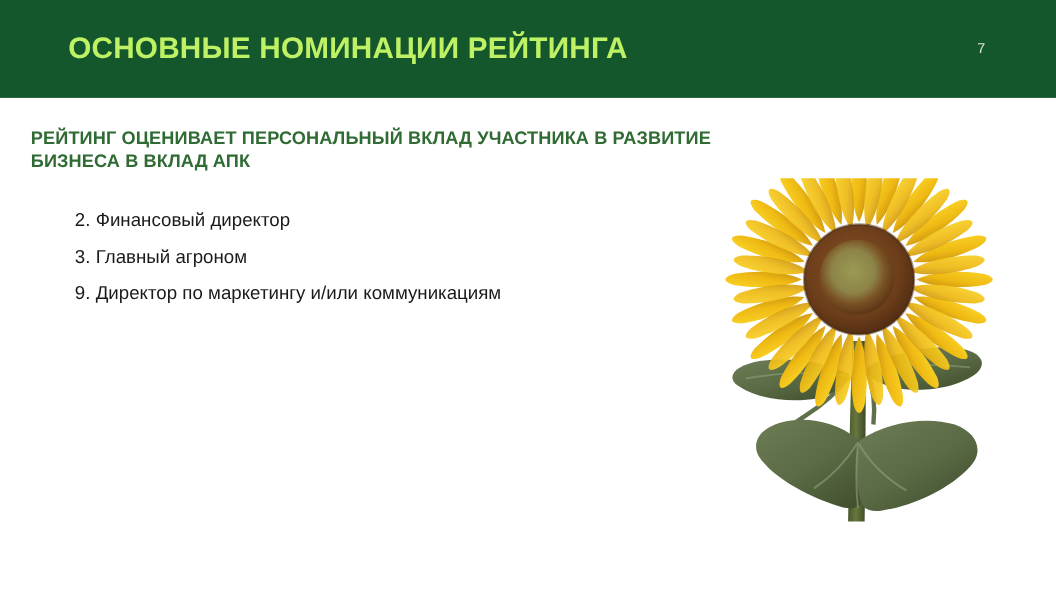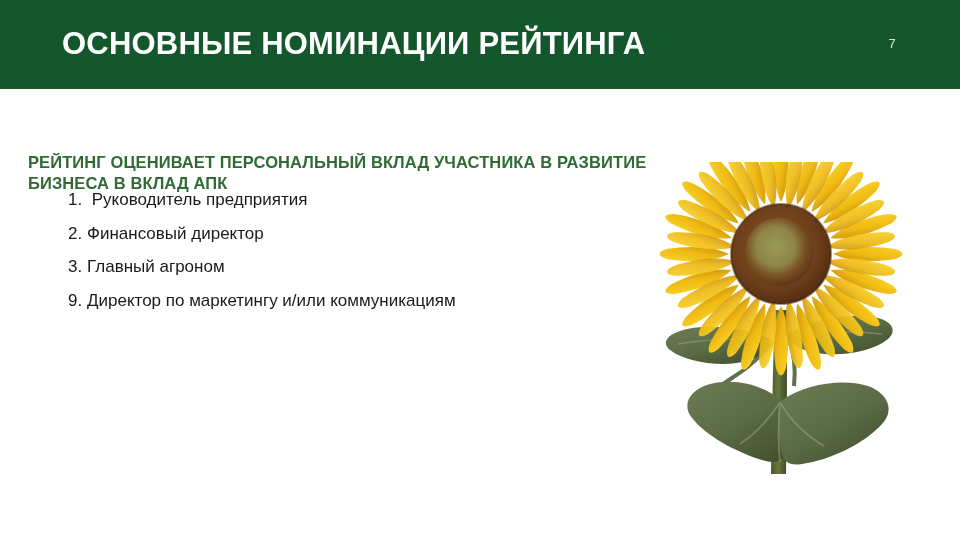--- a/index.html
+++ b/index.html
@@ -25,23 +25,23 @@
     left: 0;
     top: 0;
     width: 960px;
     height: 89px;
     background: #14572d;
   }
   #slide-title {
     position: absolute;
     left: 62px;
     top: 28px;
-    font-size: 31px;
+    font-size: 27px;
     font-weight: bold;
-    color: #ffffff;
+    color: #bef264;
     letter-spacing: 0.2px;
     white-space: nowrap;
     line-height: 32px;
   }
   #page-number {
     position: absolute;
     left: 880px;
     top: 36px;
     width: 24px;
     text-align: center;
@@ -54,21 +54,20 @@
   #subtitle {
     position: absolute;
     left: 28px;
     top: 116px;
     width: 800px;
     font-size: 16.5px;
     font-weight: bold;
     color: #2f6b33;
     line-height: 21px;
     letter-spacing: 0.1px;
-    margin-top: 36px;
   }
   #subtitle .sub-line { display: block; }
 
   
   #nomination-list {
     position: absolute;
     left: 68px;
     top: 190px;
     width: 560px;
     list-style: none;
@@ -111,23 +110,20 @@
     <div id="slide-title">ОСНОВНЫЕ НОМИНАЦИИ РЕЙТИНГА</div>
     <div id="page-number">7</div>
   </div>
 
   <div id="subtitle">
     <span class="sub-line">РЕЙТИНГ ОЦЕНИВАЕТ ПЕРСОНАЛЬНЫЙ ВКЛАД УЧАСТНИКА В РАЗВИТИЕ</span>
     <span class="sub-line">БИЗНЕСА В ВКЛАД АПК</span>
   </div>
 
   <ul id="nomination-list">
-    <li>
-      <span class="li-num">1.</span><span class="li-text"> Руководитель предприятия</span>
-    </li>
     <li>
       <span class="li-num">2.</span><span class="li-text">Финансовый директор</span>
     </li>
     <li>
       <span class="li-num">3.</span><span class="li-text">Главный агроном</span>
     </li>
     <li>
       <span class="li-num">9.</span><span class="li-text">Директор по маркетингу и/или коммуникациям</span>
     </li>
   </ul>

